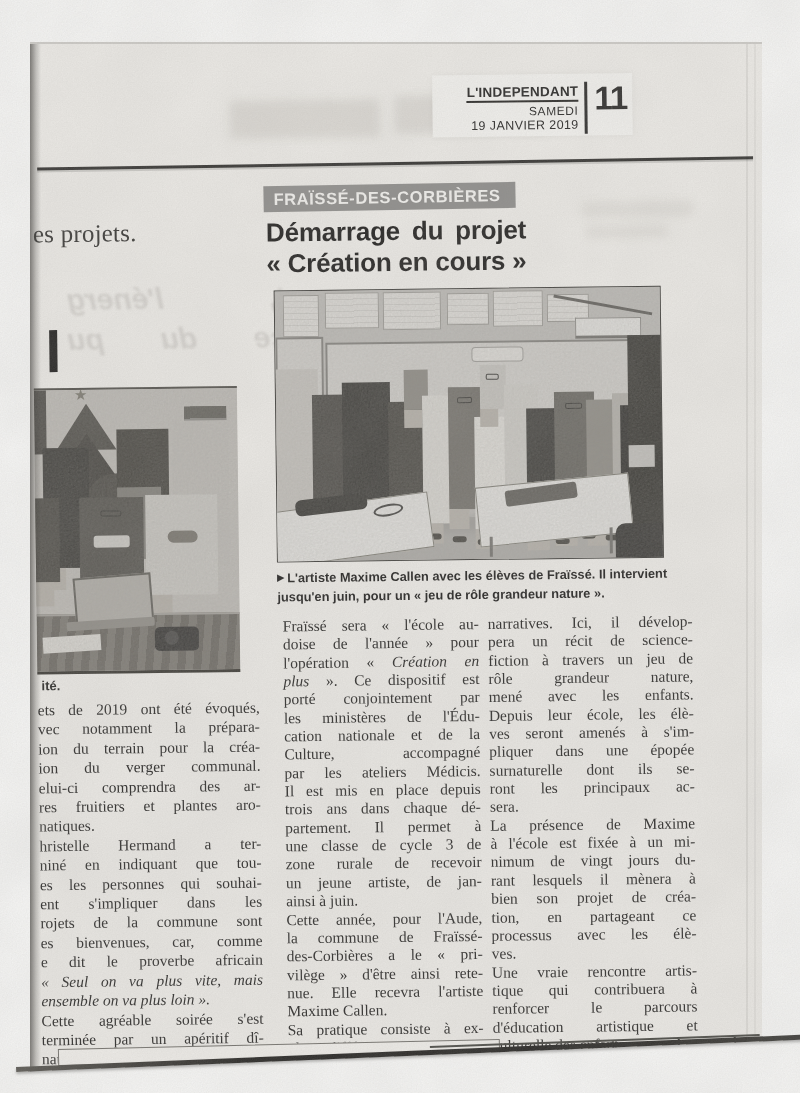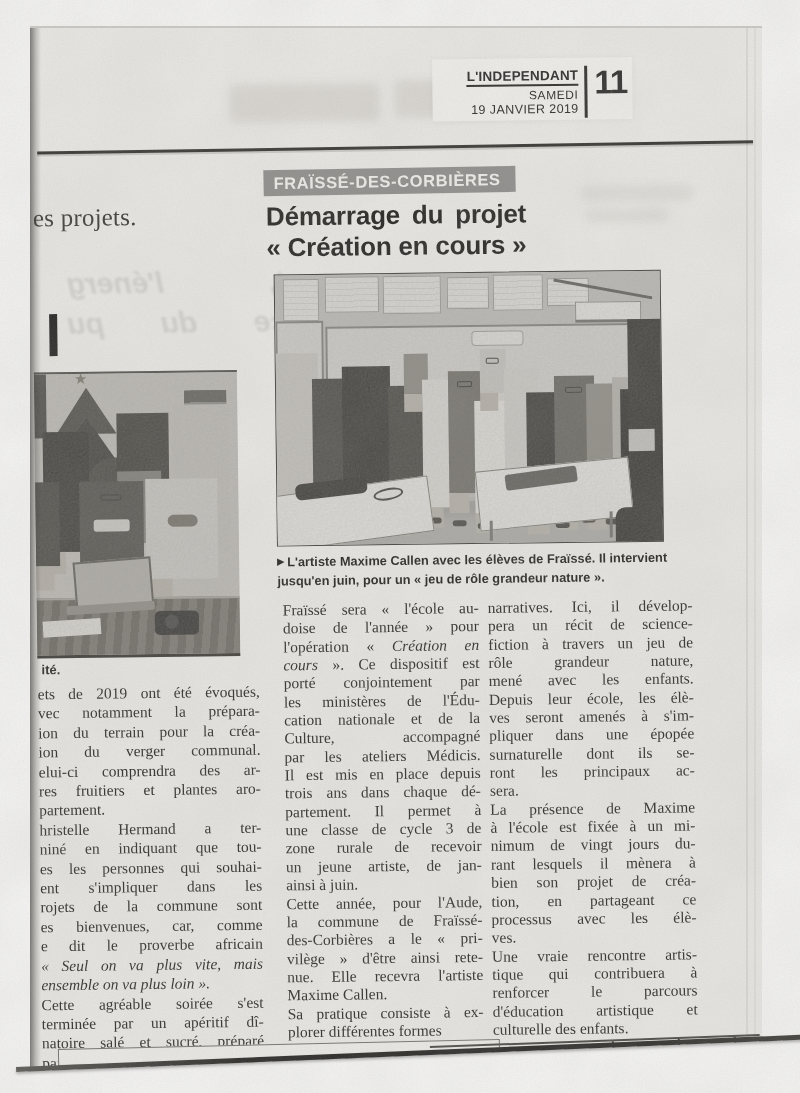--- a/index.html
+++ b/index.html
@@ -3,21 +3,21 @@
 <meta charset="utf-8">
 <style>
   html,body{margin:0;padding:0;background:#ffffff;}
   .stage{position:relative;width:800px;height:1093px;overflow:hidden;background:#fcfcfb;
          font-family:"Liberation Serif",serif;color:#262626;}
   .abs{position:absolute;}
   .sans{font-family:"Liberation Sans",sans-serif;}
   .serif{font-family:"Liberation Serif",serif;}
 
   
-  .paper{position:absolute;left:30px;top:26px;width:732px;height:1040px;
+  .paper{position:absolute;left:30px;top:42px;width:732px;height:1040px;
          background:linear-gradient(180deg,#f1efeb 0%,#efede9 40%,#eeece8 75%,#f0eeea 100%);
          border-top:2px solid rgba(60,58,54,.18);}
   .paper-left-edge{position:absolute;left:0;top:0;width:11px;height:100%;
          background:linear-gradient(90deg,rgba(38,36,33,.62),rgba(38,36,33,.22) 55%,rgba(38,36,33,0));}
   .crease{position:absolute;top:0;height:100%;width:2px;background:rgba(0,0,0,.07);}
   .rot{position:absolute;left:0;top:0;width:732px;height:1040px;transform:rotate(-0.7deg);}
 
   
   .masthead-box{position:absolute;left:408px;top:32px;width:200px;height:62px;background:#f7f6f3;
                 box-shadow:0 0 6px rgba(0,0,0,.05);}
@@ -180,21 +180,21 @@
         </svg>
         </div>
       <div class="cap-frag sans">ité.</div>
       <div class="colblock col-left serif">
           <div class="line"><span>ets de 2019 ont été évoqués,</span></div>
           <div class="line"><span>vec notamment la prépara-</span></div>
           <div class="line"><span>ion du terrain pour la créa-</span></div>
           <div class="line"><span>ion du verger communal.</span></div>
           <div class="line"><span>elui-ci comprendra des ar-</span></div>
           <div class="line"><span>res fruitiers et plantes aro-</span></div>
-          <div class="line end"><span>partement.</span></div>
+          <div class="line end"><span>natiques.</span></div>
           <div class="line"><span>hristelle Hermand a ter-</span></div>
           <div class="line"><span>niné en indiquant que tou-</span></div>
           <div class="line"><span>es les personnes qui souhai-</span></div>
           <div class="line"><span>ent s'impliquer dans les</span></div>
           <div class="line"><span>rojets de la commune sont</span></div>
           <div class="line"><span>es bienvenues, car, comme</span></div>
           <div class="line"><span>e dit le proverbe africain</span></div>
           <div class="line"><span style="font-style: italic;">« Seul on va plus vite, mais</span></div>
           <div class="line end"><span style="font-style: italic;">ensemble on va plus loin ».</span></div>
           <div class="line"><span>Cette agréable soirée s'est</span></div>
@@ -352,21 +352,21 @@
 
       <div class="caption sans">
         <span class="cap-marker">▶</span><span>L'artiste Maxime Callen avec les élèves de Fraïssé. Il intervient</span><br>
         <span>jusqu'en juin, pour un « jeu de rôle grandeur nature ».</span>
       </div>
 
       <div class="colblock col-main col1 serif">
           <div class="line"><span>Fraïssé sera « l'école au-</span></div>
           <div class="line"><span>doise de l'année » pour</span></div>
           <div class="line"><span>l'opération « </span><span style="font-style: italic;">Création en</span></div>
-          <div class="line"><span style="font-style: italic;">cours</span><span> ». Ce dispositif est</span></div>
+          <div class="line"><span style="font-style: italic;">plus</span><span> ». Ce dispositif est</span></div>
           <div class="line"><span>porté conjointement par</span></div>
           <div class="line"><span>les ministères de l'Édu-</span></div>
           <div class="line"><span>cation nationale et de la</span></div>
           <div class="line"><span>Culture, accompagné</span></div>
           <div class="line"><span>par les ateliers Médicis.</span></div>
           <div class="line"><span>Il est mis en place depuis</span></div>
           <div class="line"><span>trois ans dans chaque dé-</span></div>
           <div class="line"><span>partement. Il permet à</span></div>
           <div class="line"><span>une classe de cycle 3 de</span></div>
           <div class="line"><span>zone rurale de recevoir</span></div>

